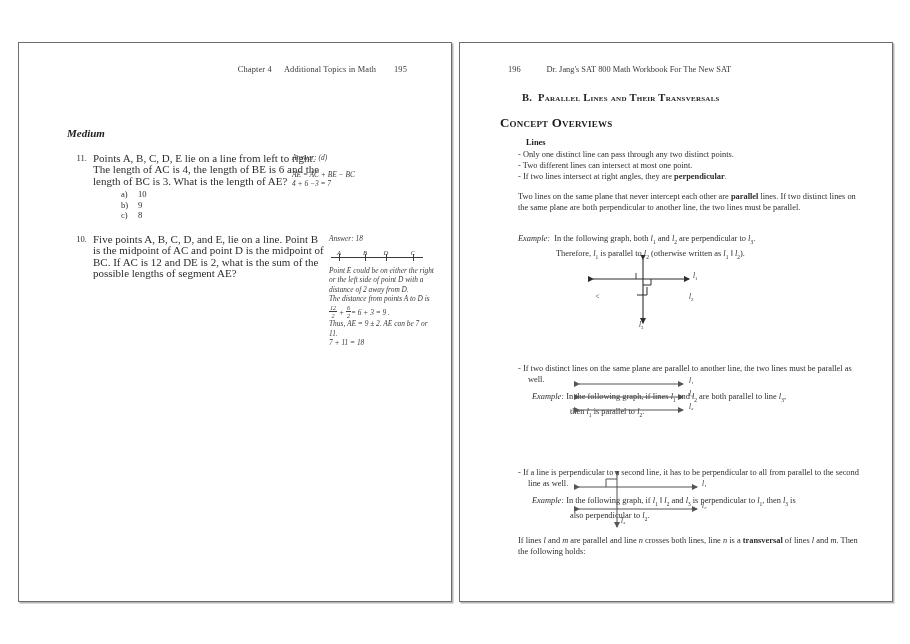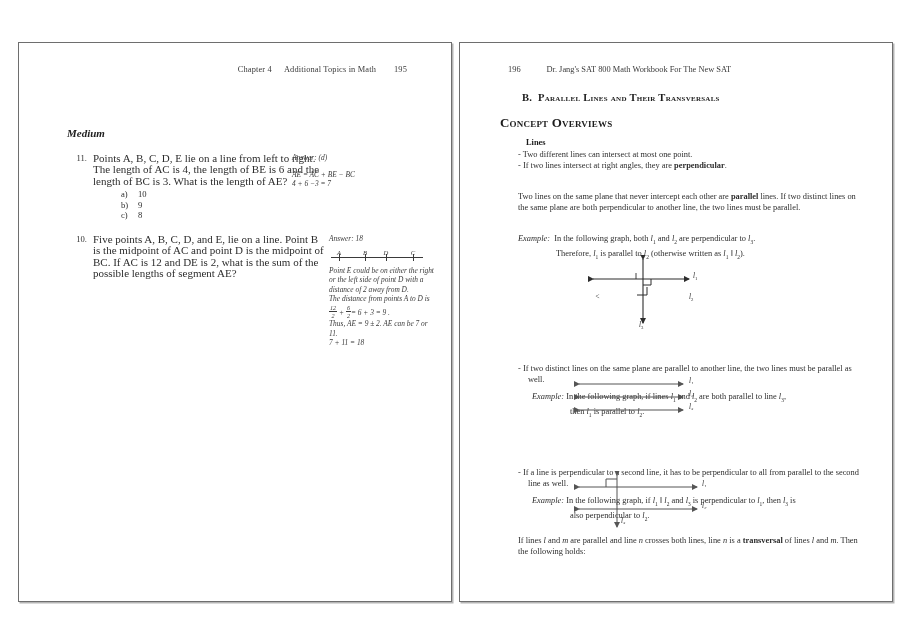--- a/index.html
+++ b/index.html
@@ -283,20 +283,21 @@
 
     <div class="run-head-right"><span class="rh-pg">196</span><span>Dr. Jang's SAT 800 Math Workbook For The New SAT</span></div>
 
     <div class="sec-head"><span class="lead">B.</span>&nbsp; <span>Parallel Lines and Their Transversals</span></div>
 
     <div class="sub-head">Concept Overviews</div>
 
     <div class="topic-head">Lines</div>
 
     <div class="bullets">
+      <div class="b">- Only one distinct line can pass through any two distinct points.</div>
       <div class="b">- Two different lines can intersect at most one point.</div>
       <div class="b">- If two lines intersect at right angles, they are <b>perpendicular</b>.</div>
     </div>
 
     <div class="para" style="left:58px; top:148px; width:340px;">
       Two lines on the same plane that never intercept each other are <b>parallel</b> lines. If two distinct lines on the same plane are both perpendicular to another line, the two lines must be parallel.
     </div>
 
     <div class="ex" style="left:58px; top:190px; width:340px;">
       <span class="exw">Example:</span>&nbsp; In the following graph, both <span class="lsub">l<sub>1</sub></span> and <span class="lsub">l<sub>2</sub></span> are perpendicular to <span class="lsub">l<sub>3</sub></span>.

